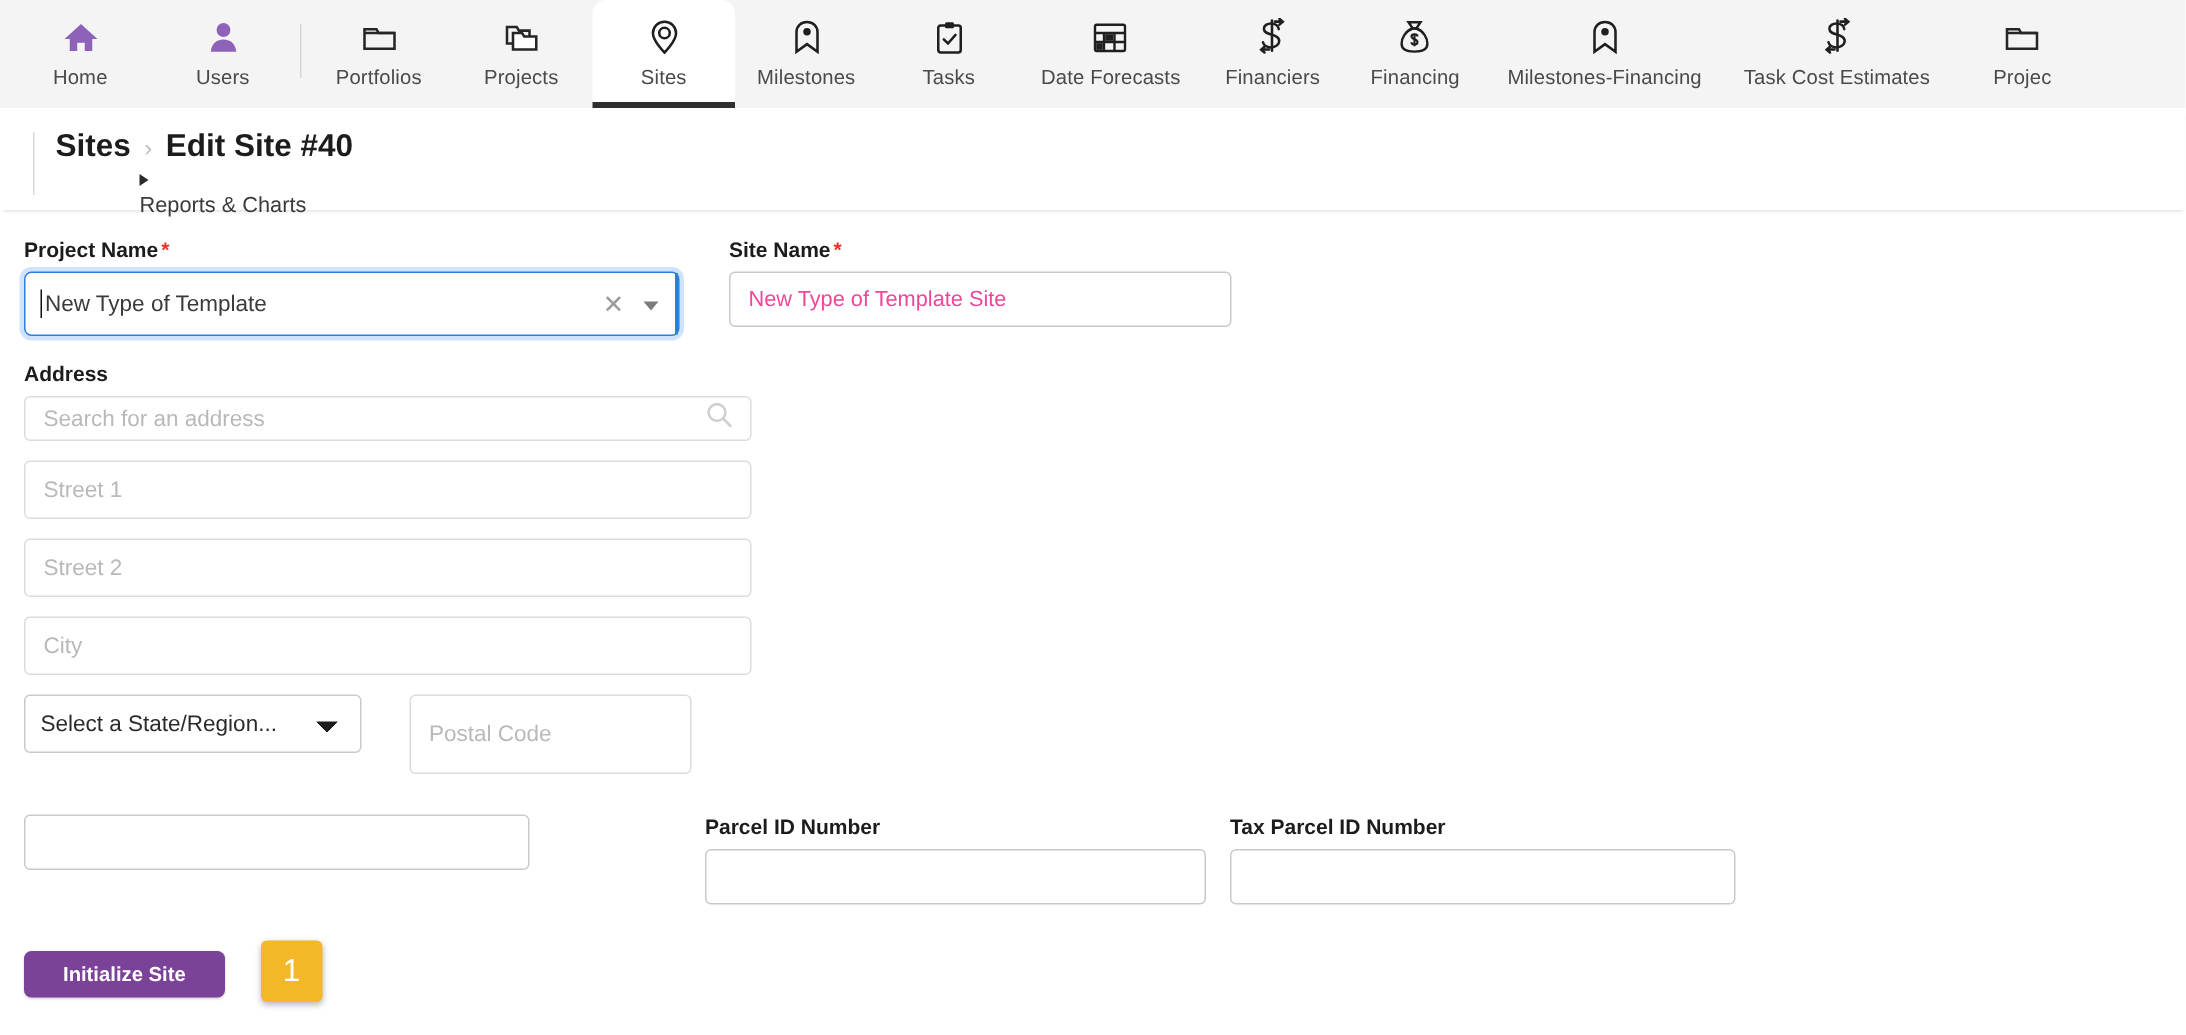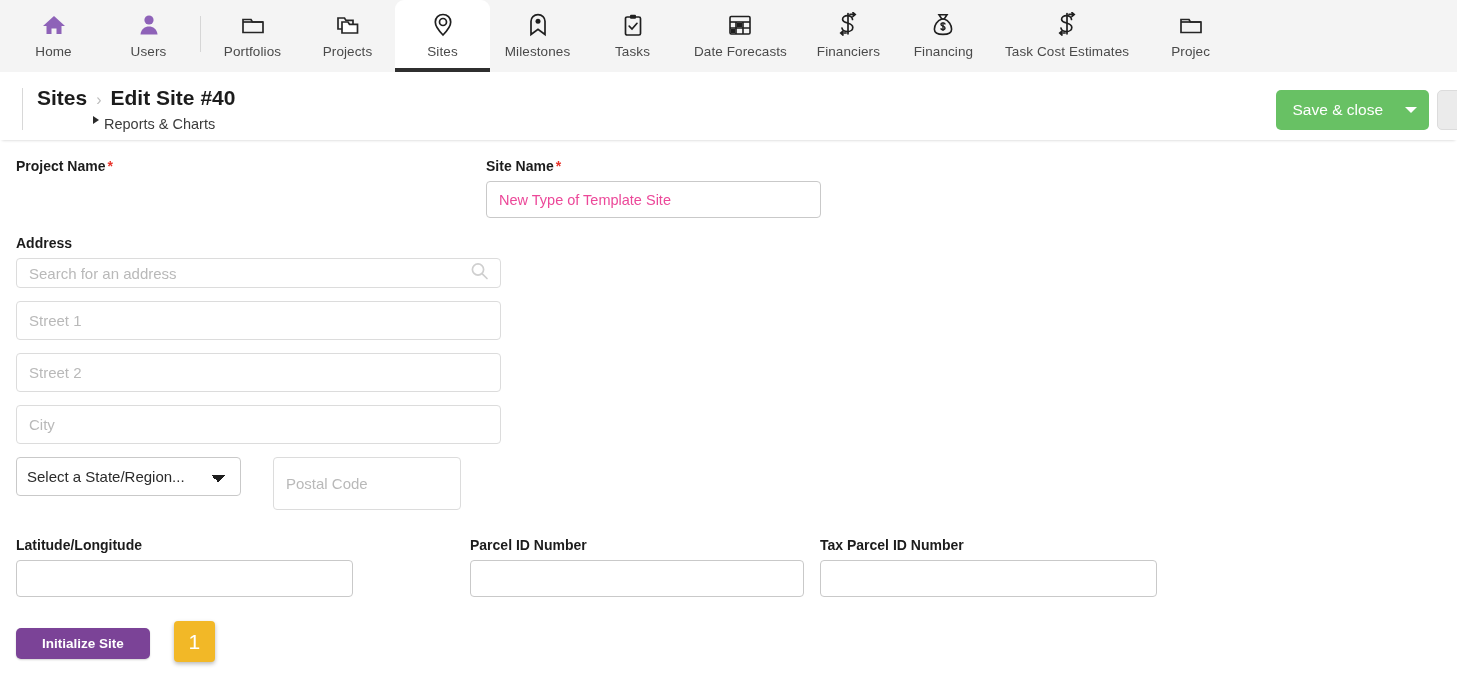--- a/index.html
+++ b/index.html
@@ -100,20 +100,21 @@
   .crumb-cur { }
   .subcrumb {
     margin-top: 3px;
     padding-left: 56px;
     font-size: 14.5px;
     color: #3b3b3b;
     display: flex;
     gap: 5px;
     cursor: pointer;
     width: max-content;
+    flex-direction: column;
   }
   .tri {
     display: inline-block;
     width: 0; height: 0;
     border-left: 6px solid #2b2b2b;
     border-top: 4.5px solid transparent;
     border-bottom: 4.5px solid transparent;
   }
 
   .head-actions {
@@ -479,20 +480,29 @@
       <svg width="24" height="26" viewBox="0 0 24 26" fill="none" stroke="#1f1f1f" stroke-width="1.6">
         <path d="M8 2.8 H16 L13.2 7 H10.8 Z"></path>
         <path d="M10.8 7 C6 8.6 3.4 13.2 3.4 17.2 C3.4 20.5 6.6 22.4 12 22.4 C17.4 22.4 20.6 20.5 20.6 17.2 C20.6 13.2 18 8.6 13.2 7 Z"></path>
         <path d="M12 10.5 V18.8" stroke-width="1.4"></path>
         <path d="M14 12.4 C14 11.4 13 10.9 12 10.9 C11 10.9 10 11.4 10 12.4 C10 14.5 14 13.8 14 16 C14 17.1 13 17.7 12 17.7 C11 17.7 10 17.1 10 16.2" stroke-width="1.4"></path>
       </svg>
     </span>
     <span class="nav-label">Financing</span>
   </div>
 
+  <div class="nav-item wide">
+    <span class="ico">
+      <svg width="22" height="26" viewBox="0 0 22 26" fill="none" stroke="#1f1f1f" stroke-width="1.7">
+        <path d="M11 2.6 C6.9 2.6 4 5.6 4 9.3 V22.5 L11 17.4 L18 22.5 V9.3 C18 5.6 15.1 2.6 11 2.6 Z"></path>
+        <circle cx="11" cy="9.2" r="2.5" fill="#1f1f1f" stroke="none"></circle>
+      </svg>
+    </span>
+    <span class="nav-label">Milestones-Financing</span>
+  </div>
 
   <div class="nav-item wide">
     <span class="ico">
       <svg width="24" height="26" viewBox="0 0 24 26" fill="none" stroke="#1f1f1f" stroke-width="1.7" stroke-linecap="round">
         <path d="M16.5 7.4 C16.5 5.1 14 3.6 11.4 3.6 C8.8 3.6 6.6 5 6.6 7.2 C6.6 12.1 16.8 10 16.8 15.4 C16.8 17.8 14.3 19.6 11.3 19.6 C8.6 19.6 6.4 18.2 6 16.2"></path>
         <path d="M12 1.6 V21.8"></path>
         <path d="M14 2.4 H19 M17 0.6 L19.2 2.5 L17 4.4"></path>
         <path d="M10 21 H5 M7 19.2 L4.8 21.1 L7 23"></path>
       </svg>
     </span>
@@ -519,35 +529,37 @@
       <span class="crumb-link">Sites</span>
       <span class="crumb-sep">›</span>
       <span class="crumb-cur">Edit Site #40</span>
     </div>
     <div class="subcrumb">
       <span class="tri"></span>
       <span>Reports &amp; Charts</span>
     </div>
   </div>
 
-  <div class="head-actions">
-    <button class="btn-save">
-      <span>Save &amp; close</span>
-      <span class="caret"></span>
-    </button>
-    <div class="btn-ghost"></div>
-  </div>
 </div>
 
 <div class="form">
 
   <div class="row-top">
     <div class="col-a">
       <div class="field-label">
         <span>Project Name</span><span class="req">*</span>
+      </div>
+      <div class="combo">
+        <span class="combo-text">
+          <span class="caretI"></span>
+          <span>New Type of Template</span>
+        </span>
+        <span class="combo-clear">✕</span>
+        <span class="combo-caret"></span>
+        <span class="caretbar"></span>
       </div>
     </div>
 
     <div class="gap-a"></div>
 
     <div class="col-b">
       <div class="field-label">
         <span>Site Name</span><span class="req">*</span>
       </div>
       <input class="inp" value="New Type of Template Site" style="">
@@ -574,21 +586,20 @@
     <div class="citystate">
       <select class="state-sel">
         <option>Select a State/Region...</option>
       </select>
       <input class="postal" placeholder="Postal Code" style="">
     </div>
   </div>
 
   <div class="row-ids">
     <div class="idcol-1">
-      <div class="field-label">Latitude/Longitude</div>
       <input class="id-inp" value="" style="">
     </div>
     <div class="idgap-1"></div>
     <div class="idcol-2">
       <div class="field-label">Parcel ID Number</div>
       <input class="id-inp" value="" style="">
     </div>
     <div class="idgap-2"></div>
     <div class="idcol-3">
       <div class="field-label">Tax Parcel ID Number</div>

